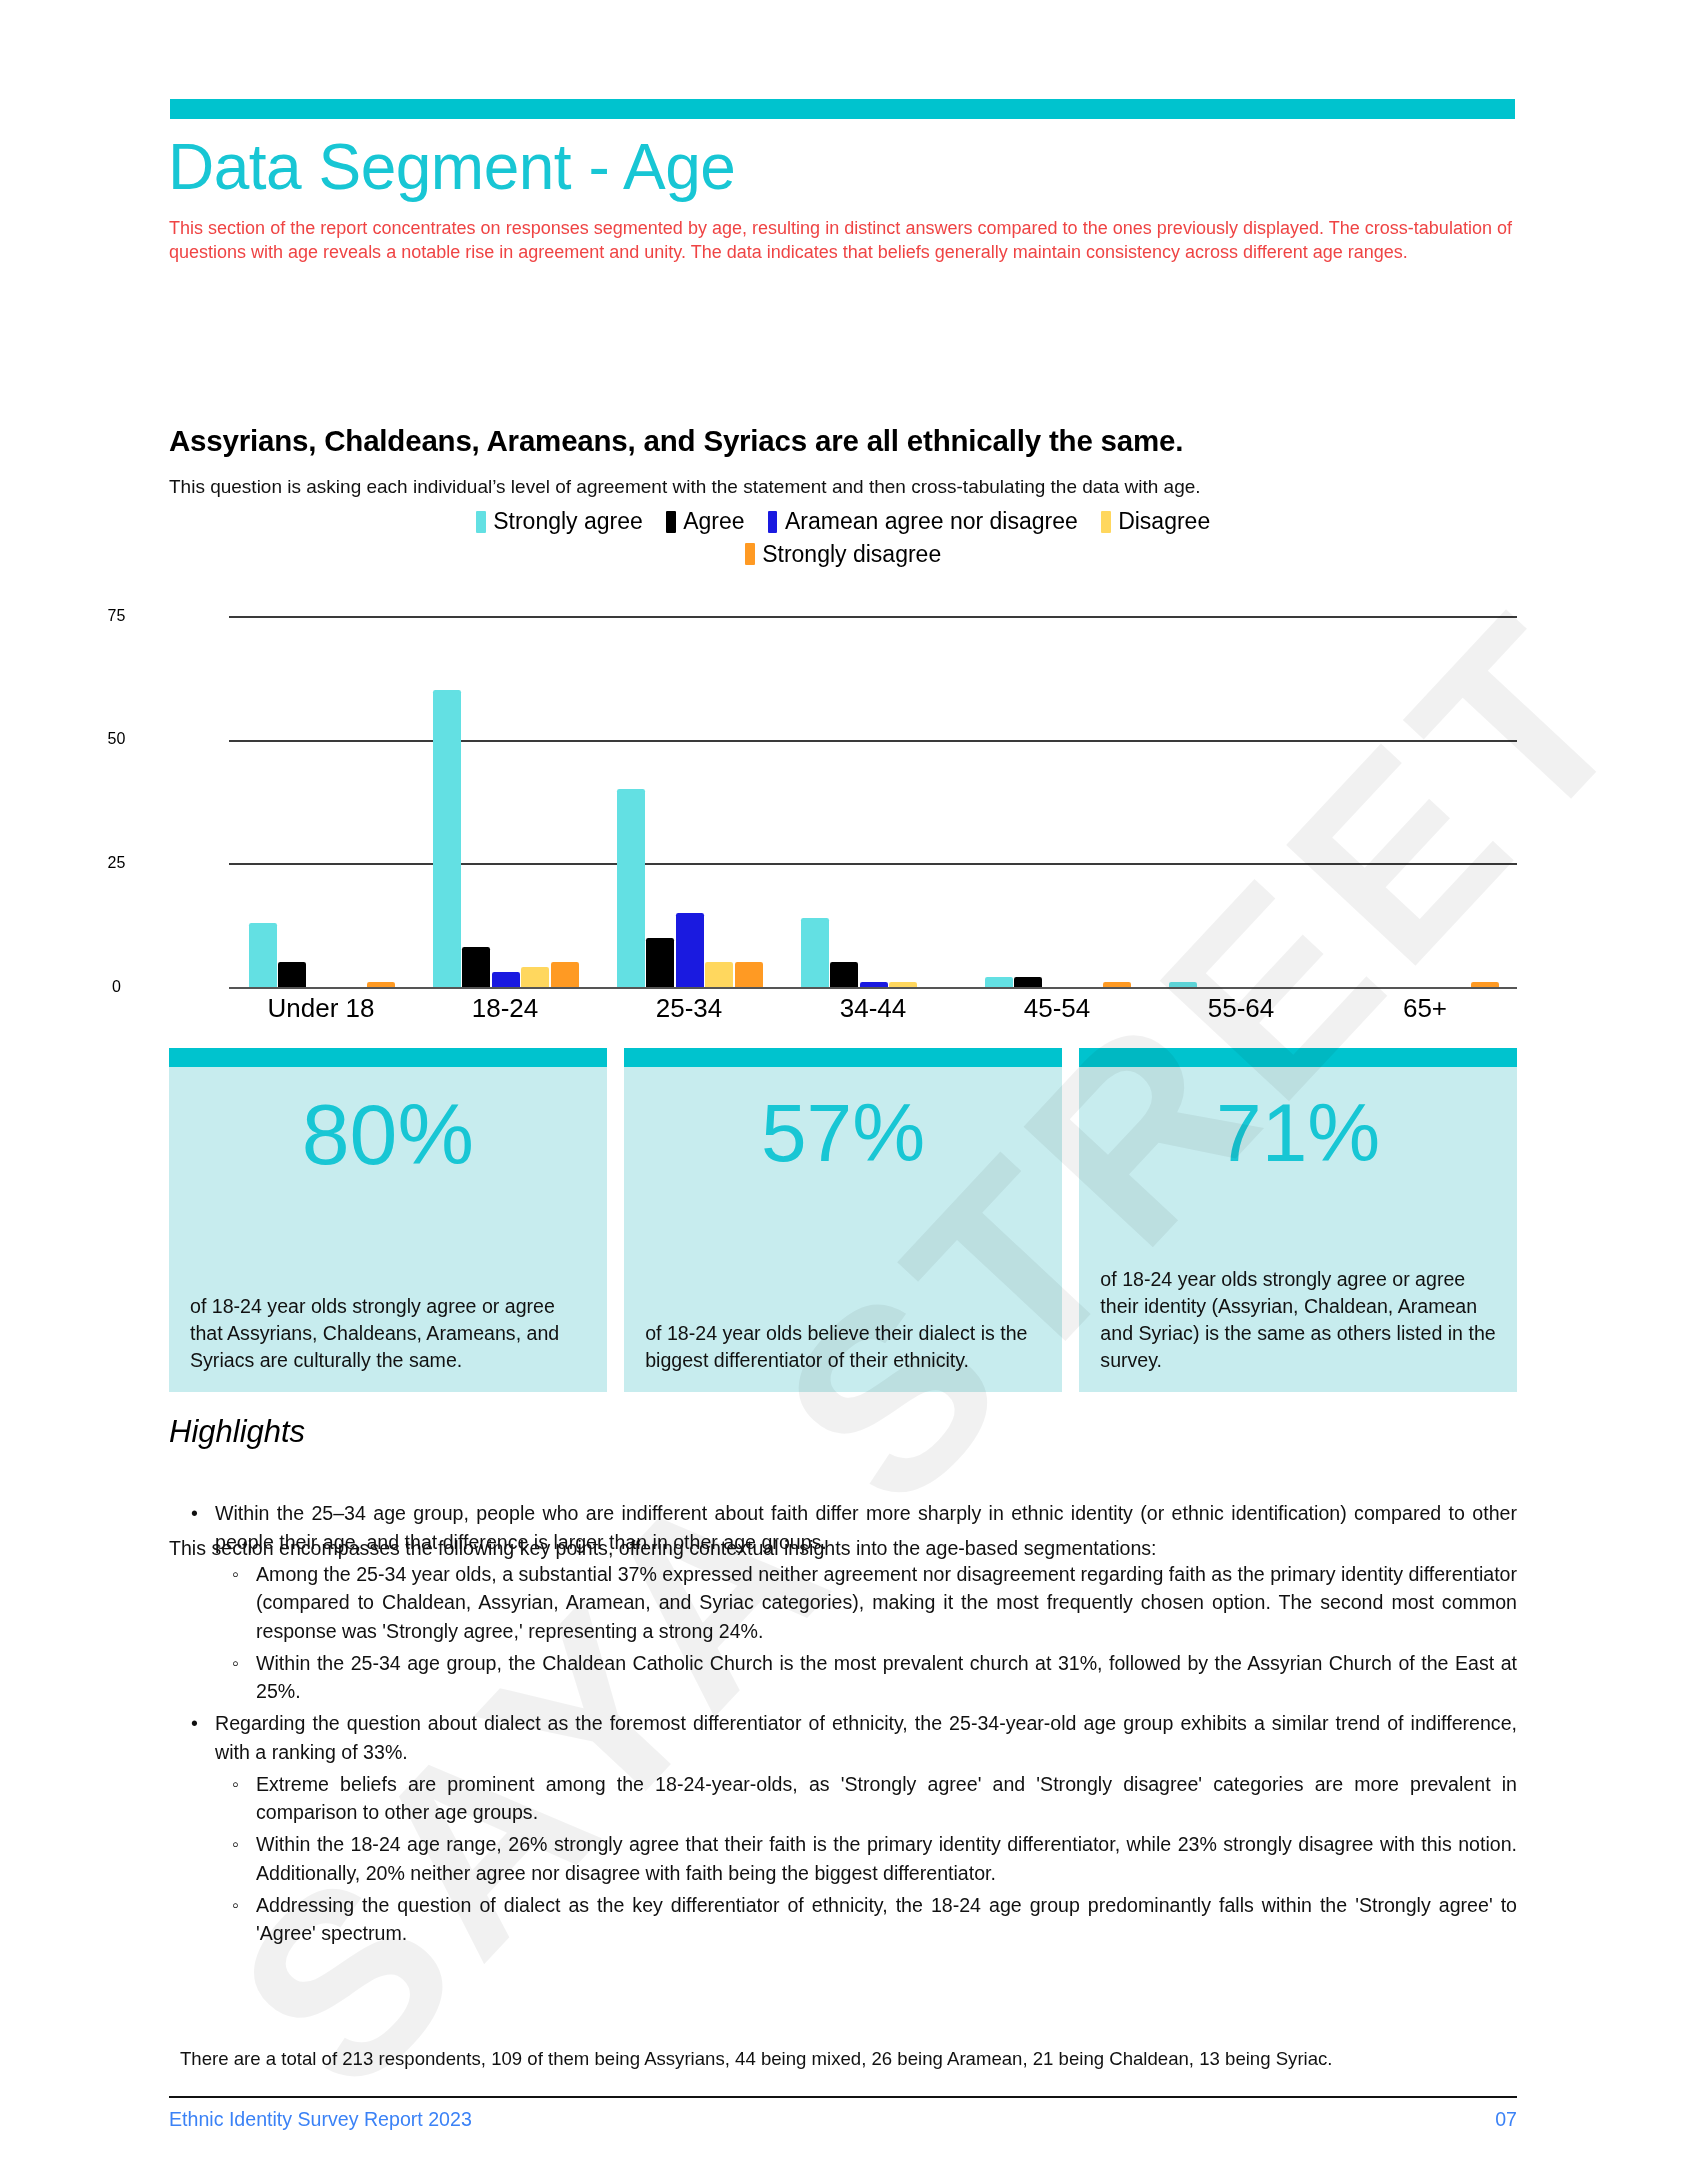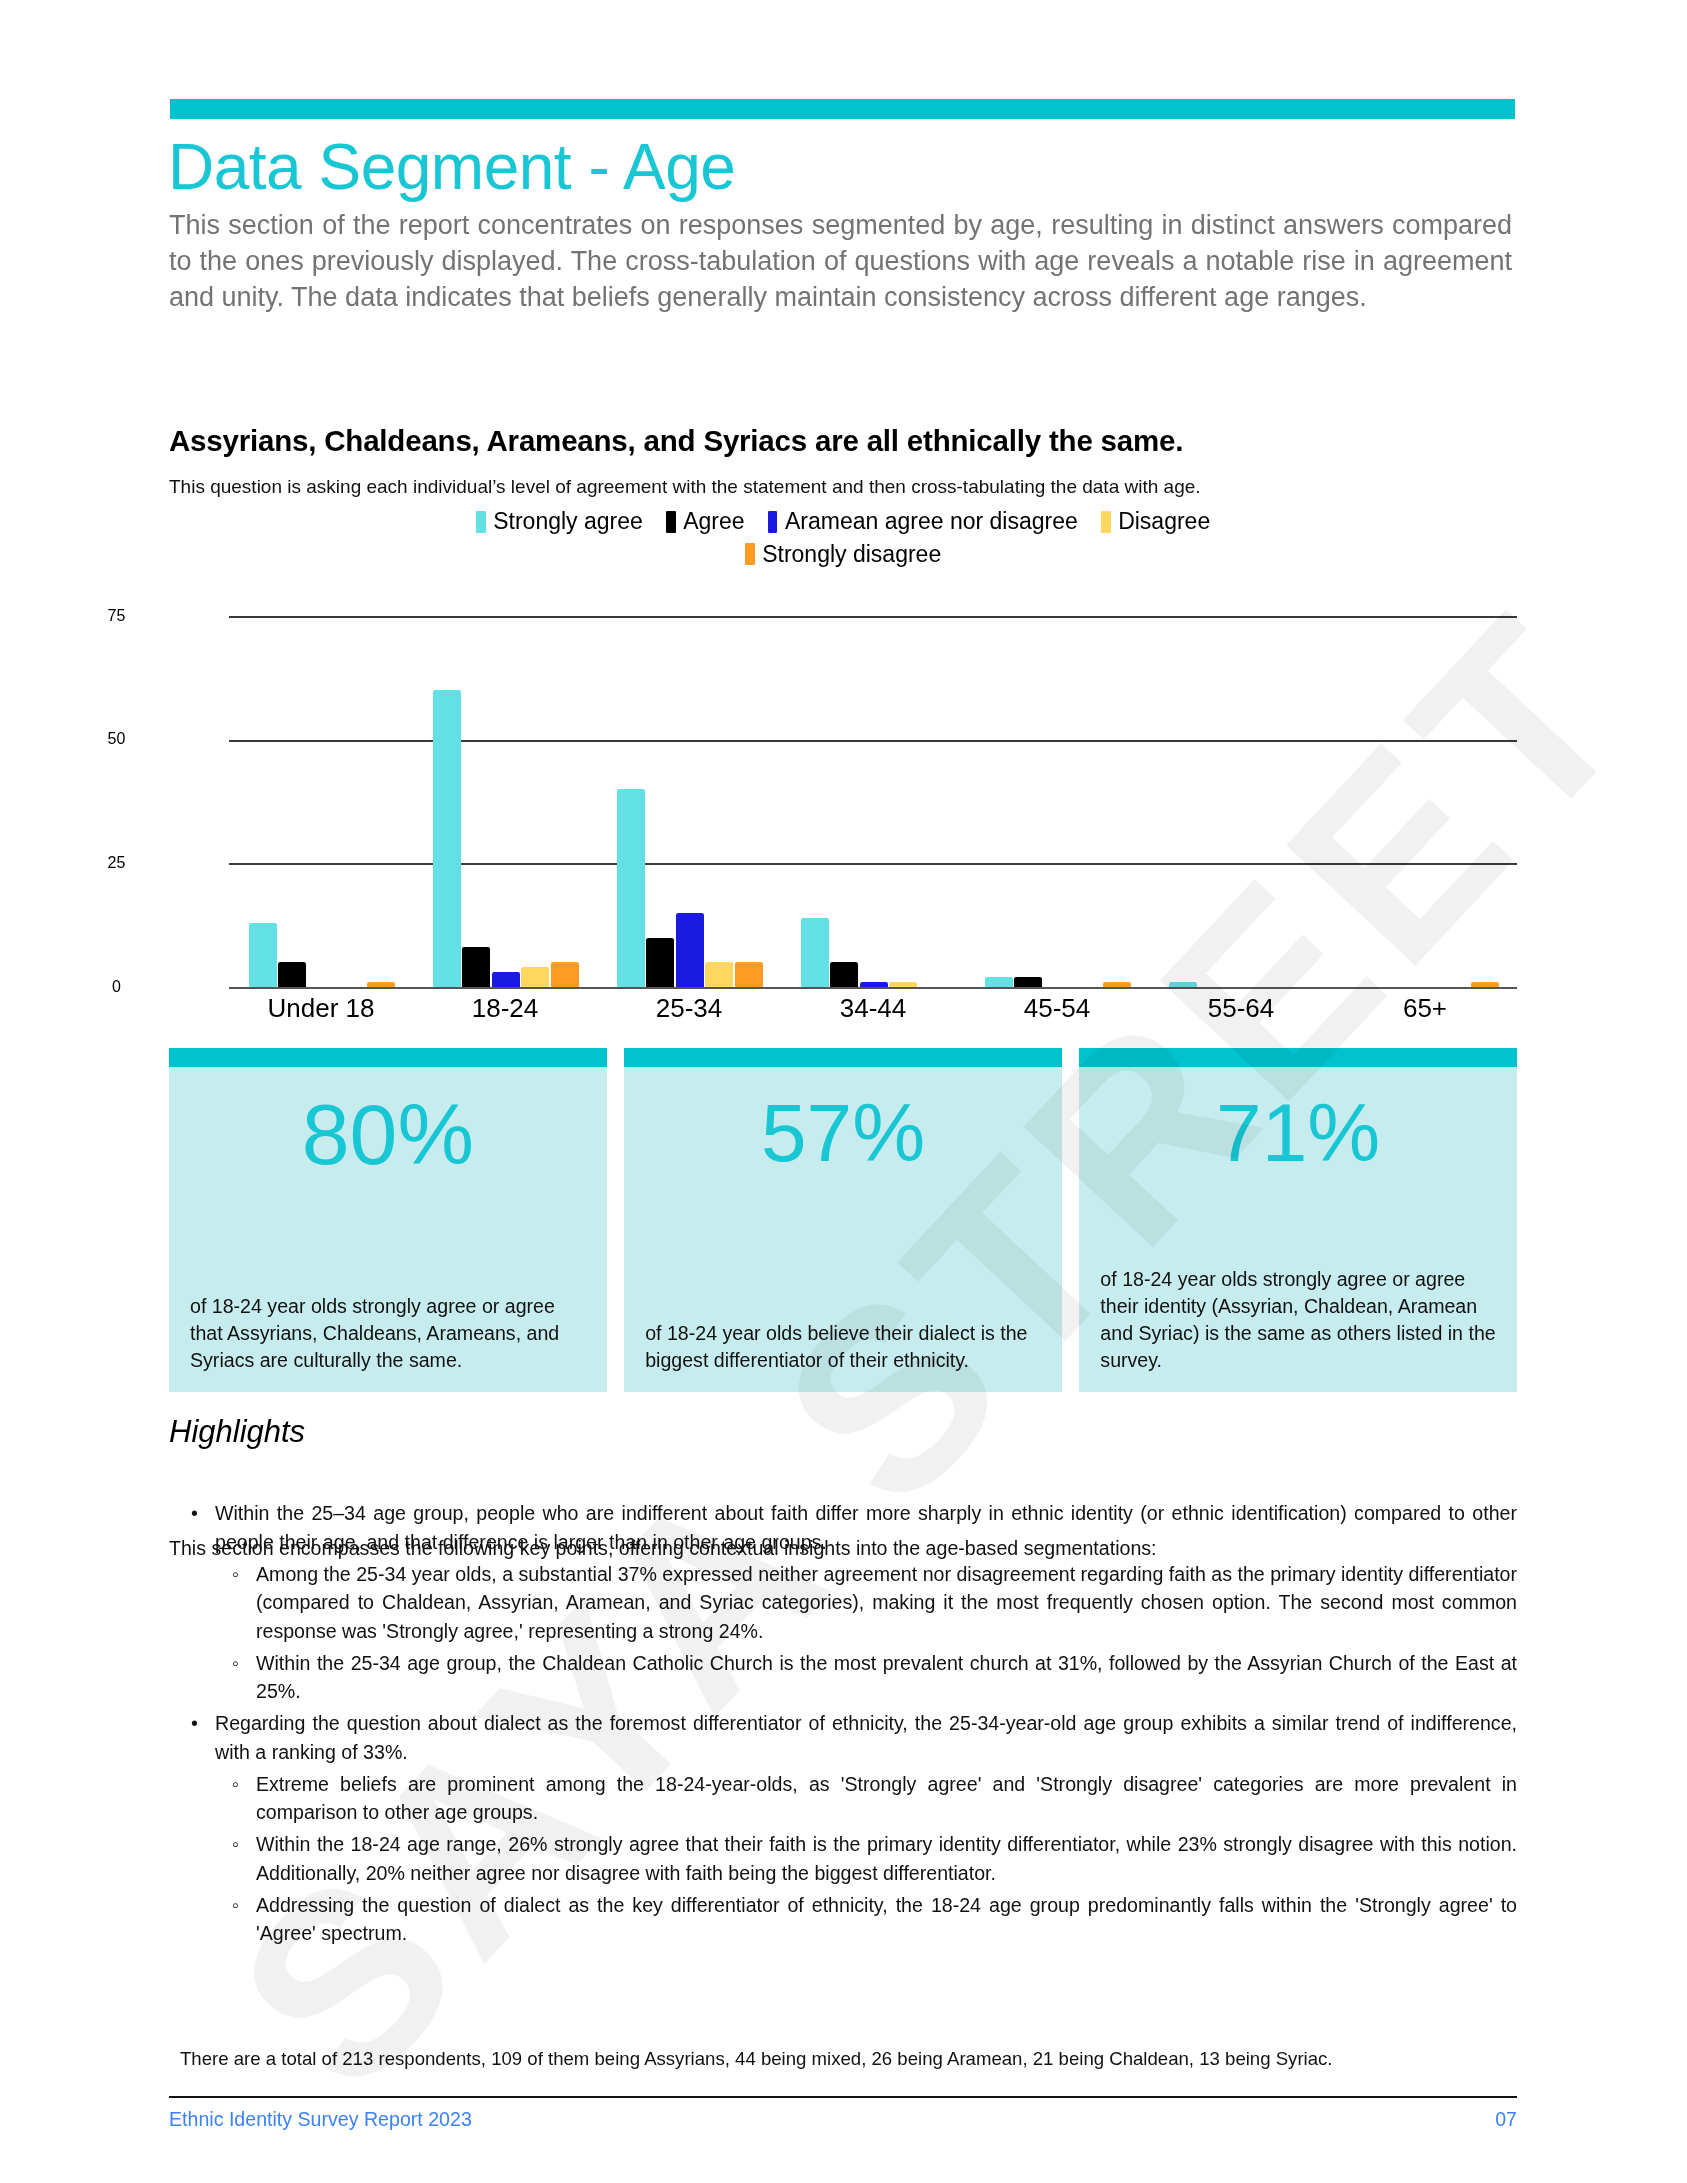--- a/index.html
+++ b/index.html
@@ -59,26 +59,26 @@
     font-weight: 400;
     color: #18c6d4;
     letter-spacing: -0.5px;
     line-height: 1;
     font-family: "Liberation Sans", sans-serif;
   }
 
   #intro {
     position: absolute;
     left: 169px;
-    top: 207px;
+    top: 216px;
     width: 1343px;
-    font-size: 27px;
+    font-size: 18px;
     line-height: 1.34;
     text-align: justify;
-    color: #737373;
+    color: #ef4444;
   }
 
   
   #question {
     position: absolute;
     left: 169px;
     top: 424px;
     width: 1348px;
     font-size: 29.5px;
     font-weight: 700;

